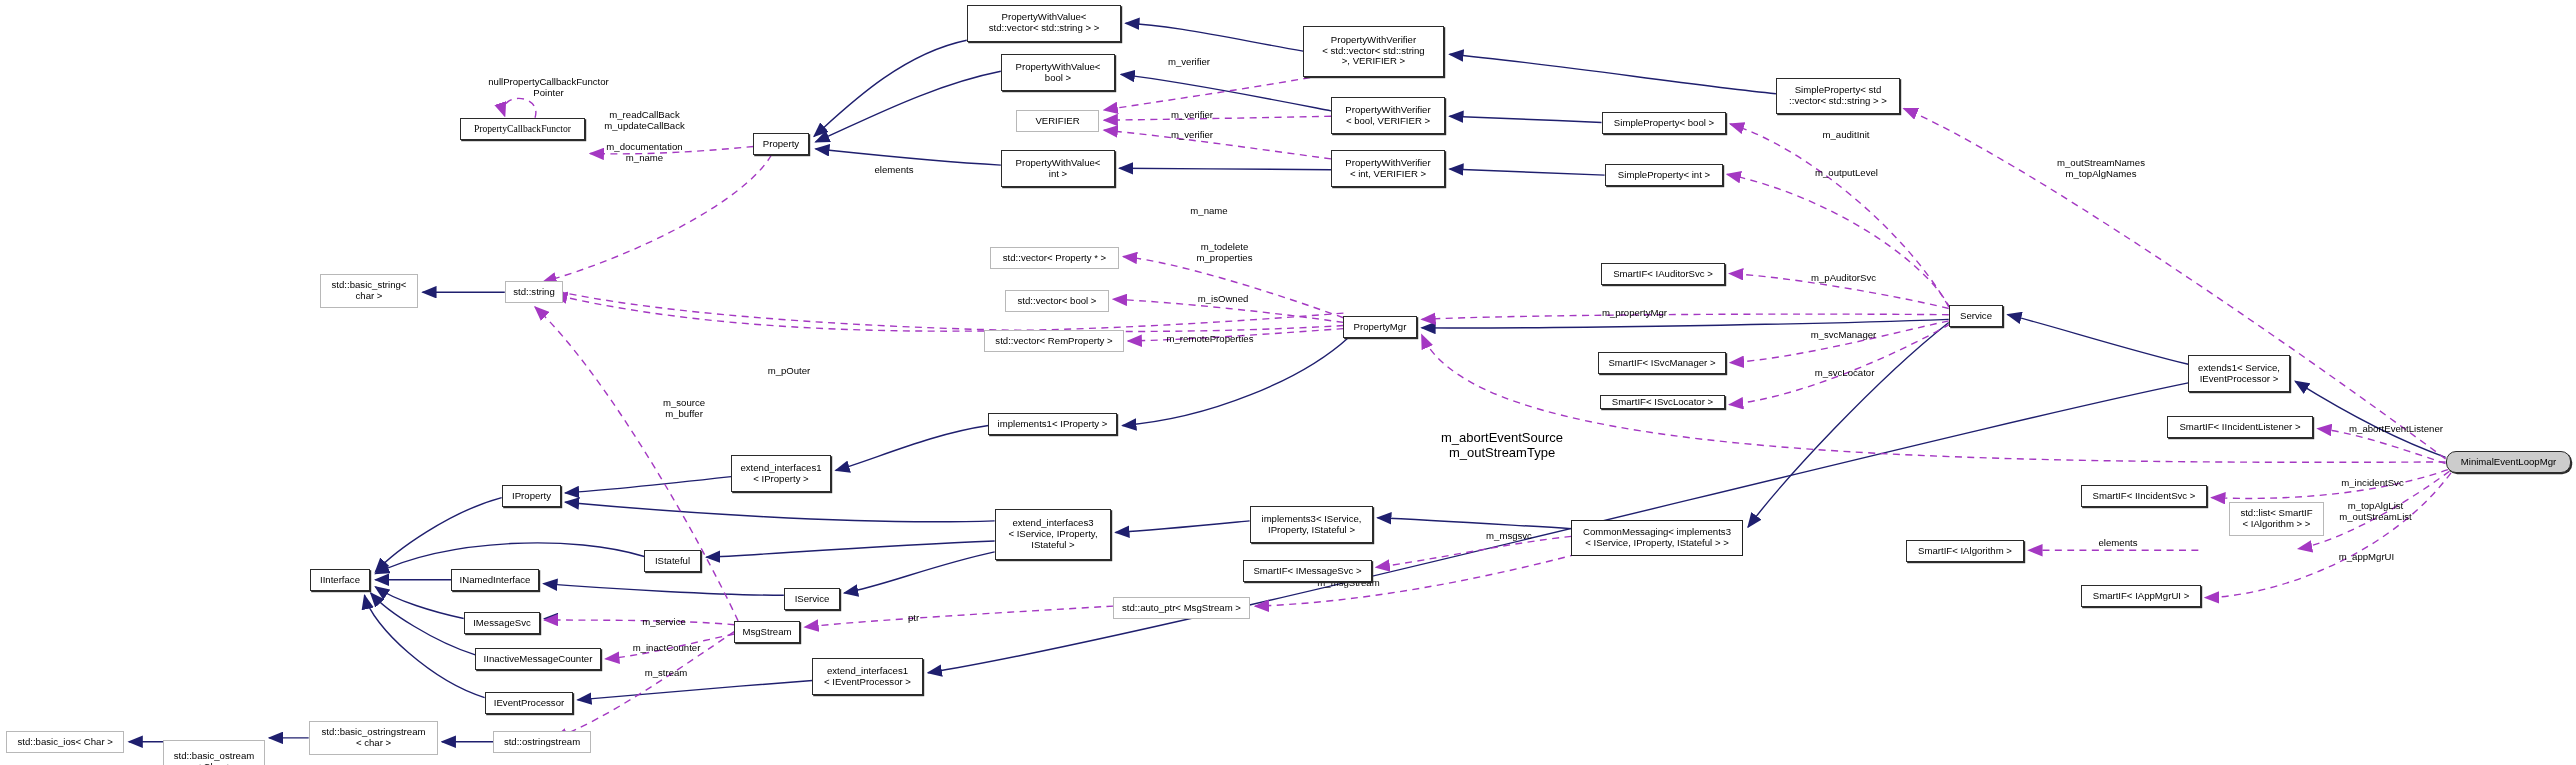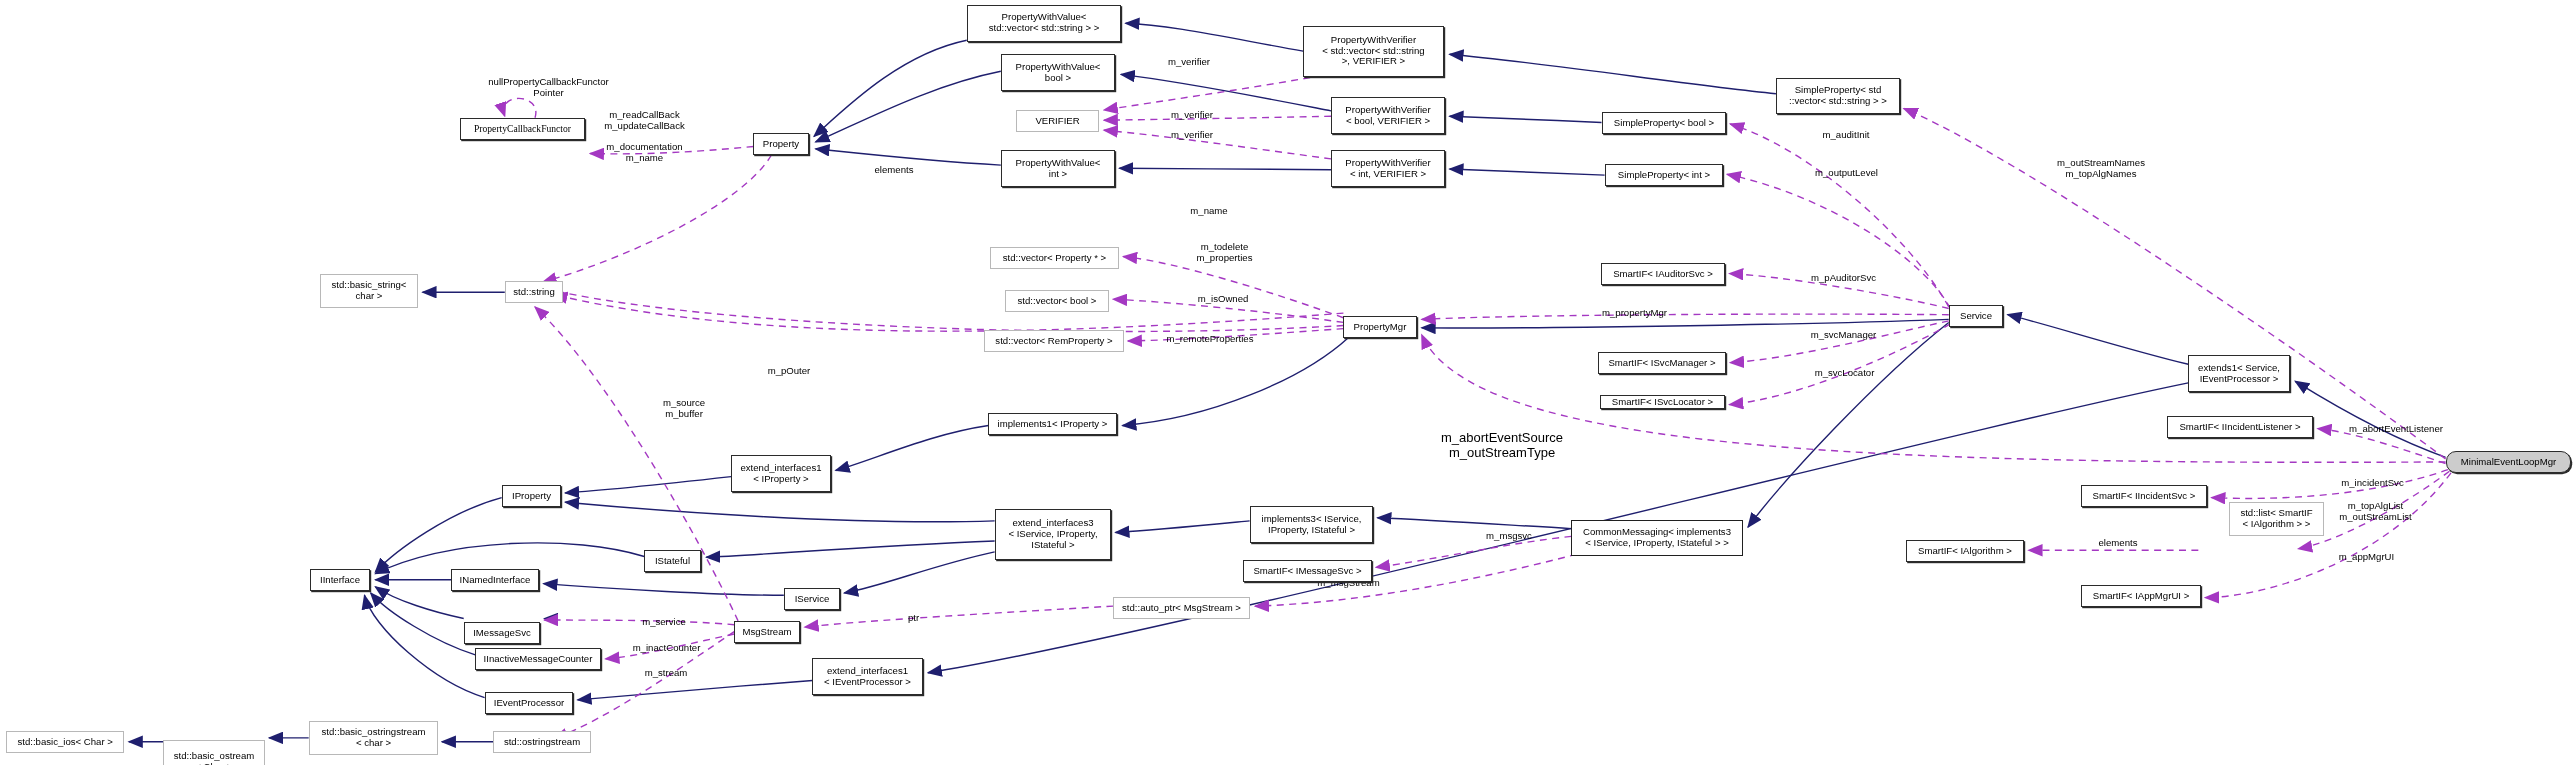--- a/index.html
+++ b/index.html
@@ -242,21 +242,21 @@
   <div class="node n-solid" style="left:502px;top:485px;width:59px;height:22px;font-size:9.6px;">IProperty</div>
 
   <div class="node n-solid" style="left:310px;top:569px;width:60px;height:22px;font-size:9.6px;">IInterface</div>
 
   <div class="node n-solid" style="left:451px;top:569px;width:88px;height:22px;font-size:9.6px;">INamedInterface</div>
 
   <div class="node n-solid" style="left:644px;top:550px;width:57px;height:22px;font-size:9.6px;">IStateful</div>
 
   <div class="node n-solid" style="left:784px;top:588px;width:56px;height:22px;font-size:9.6px;">IService</div>
 
-  <div class="node n-solid" style="left:464px;top:612px;width:76px;height:22px;font-size:9.6px;margin-top:10px;">IMessageSvc</div>
+  <div class="node n-solid" style="left:464px;top:612px;width:76px;height:22px;font-size:9.6px;">IMessageSvc</div>
 
   <div class="node n-solid" style="left:475px;top:648px;width:126px;height:22px;font-size:9.6px;">IInactiveMessageCounter</div>
 
   <div class="node n-solid" style="left:485px;top:692px;width:88px;height:22px;font-size:9.6px;">IEventProcessor</div>
 
   <div class="node n-solid" style="left:734px;top:621px;width:66px;height:22px;font-size:9.6px;">MsgStream</div>
 
   <div class="node n-grey" style="left:1113px;top:597px;width:137px;height:22px;font-size:9.6px;">std::auto_ptr&lt; MsgStream &gt;</div>
 
   <div class="node n-solid" style="left:995px;top:509px;width:116px;height:51px;font-size:9.6px;">extend_interfaces3

